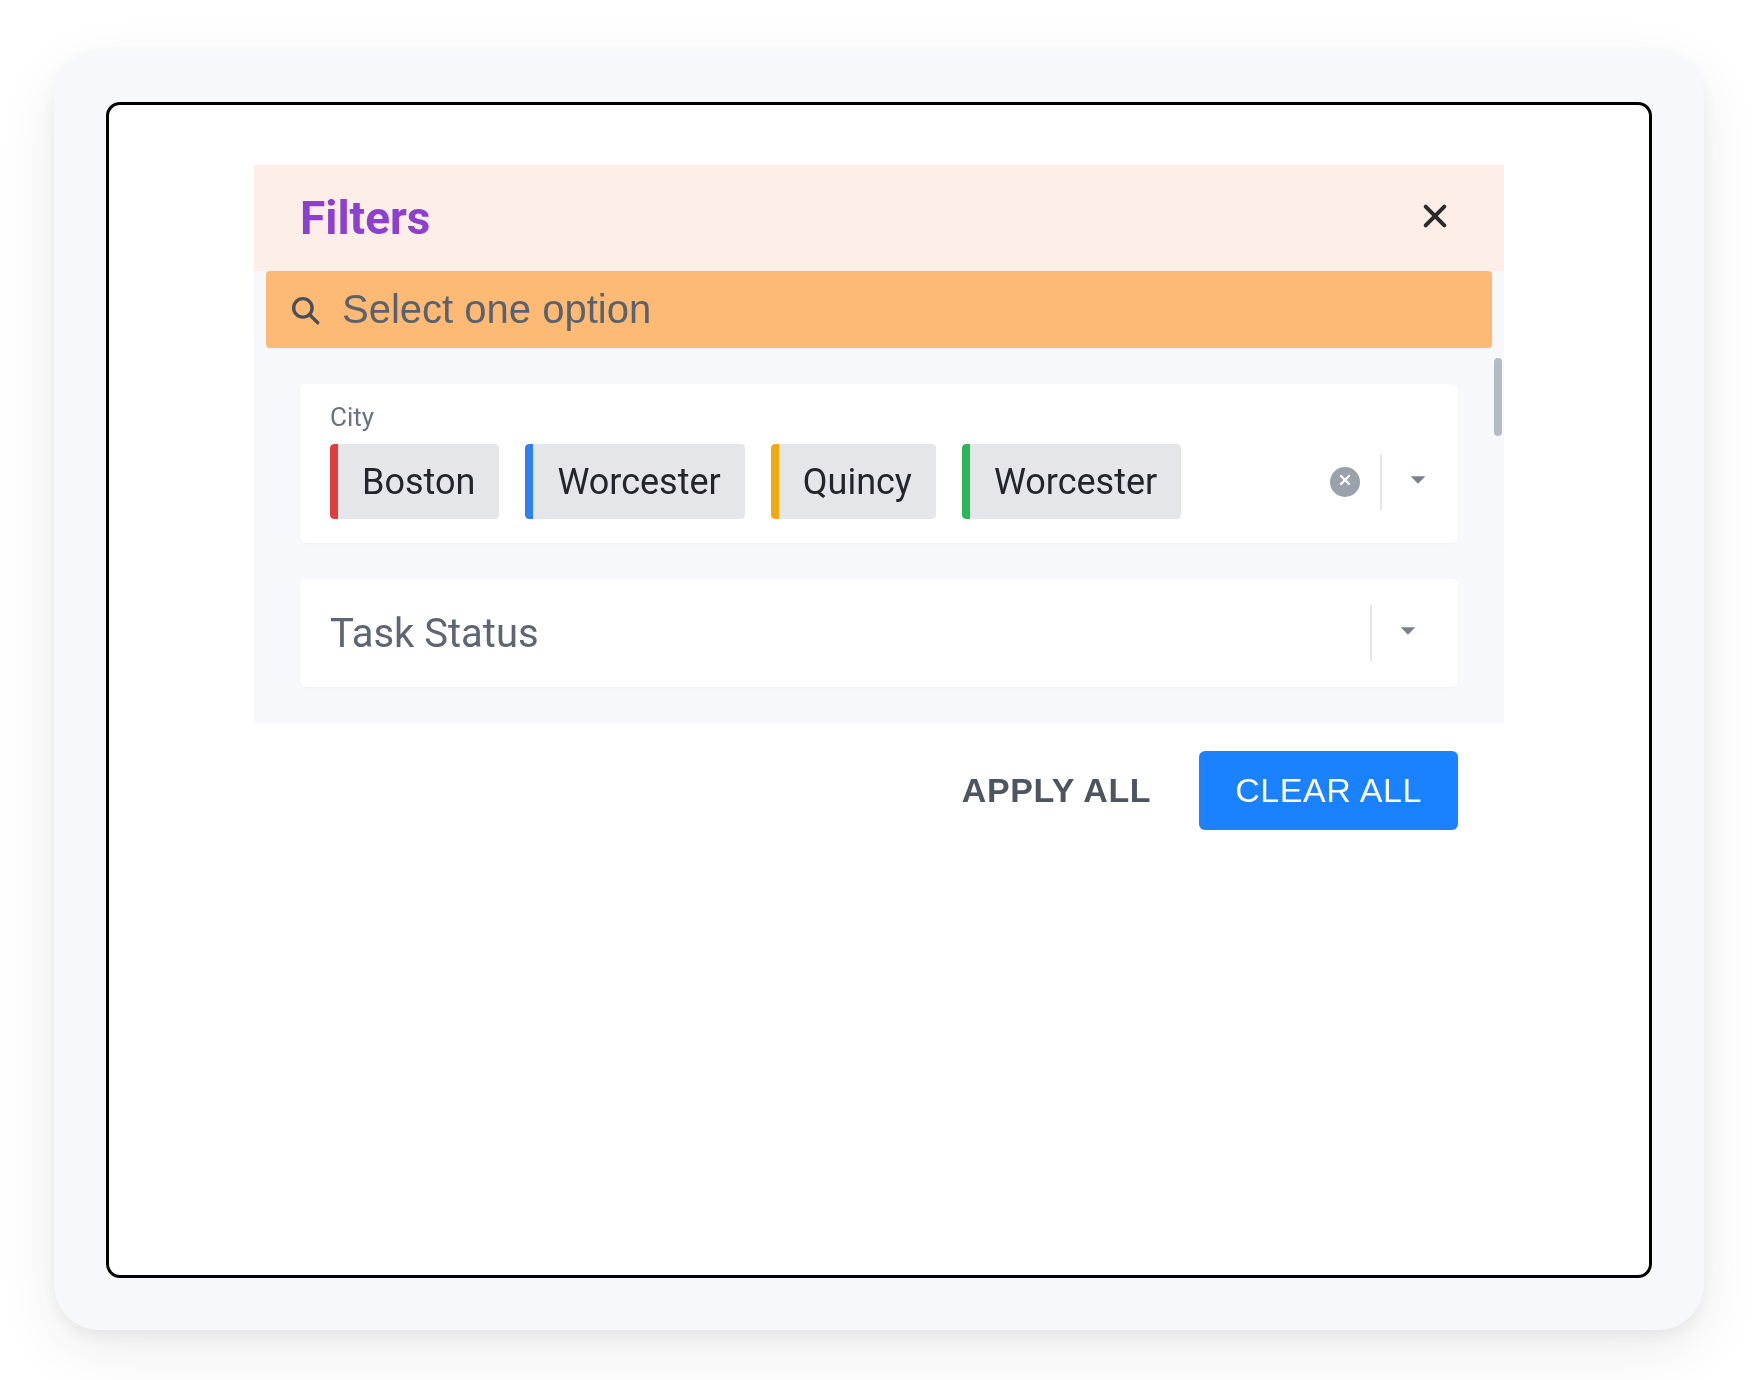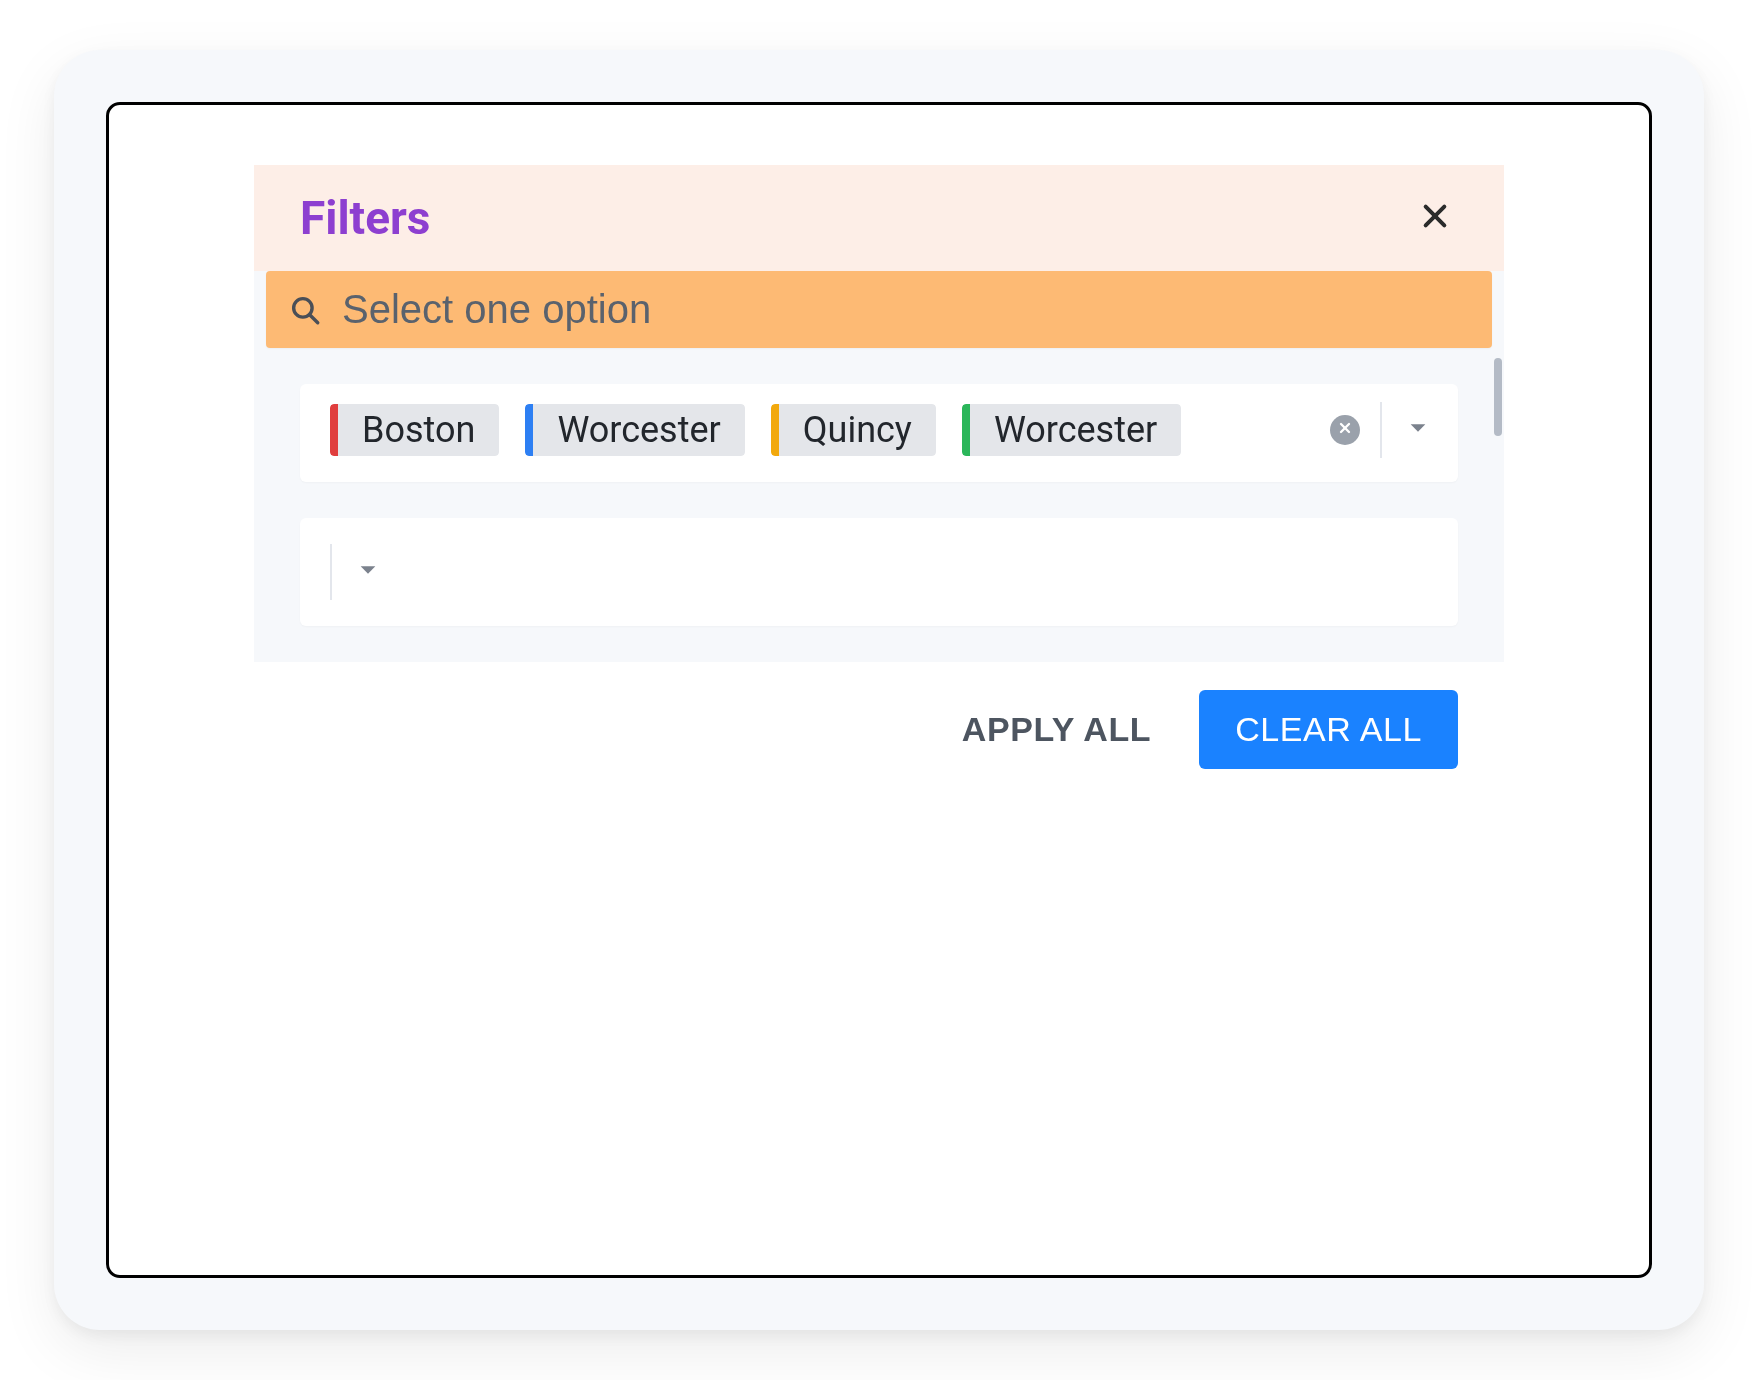--- a/index.html
+++ b/index.html
@@ -140,21 +140,21 @@
   }
   .chips {
     display: flex;
     gap: 26px;
     flex: 1;
     flex-wrap: wrap;
   }
   .chip {
     display: flex;
     align-items: stretch;
-    height: 52px;
+    height: 75px;
     border-radius: 4px;
     overflow: hidden;
   }
   .chip-bar {
     width: 8px;
     border-radius: 4px 0 0 4px;
   }
   .chip-body {
     background: #e4e6ea;
     color: #22262c;
@@ -257,20 +257,21 @@
             </svg>
           </span>
           <input class="search-input" type="text" placeholder="Select one option" style="">
         </div>
 
         <div class="scroll-area">
           <div class="scroll-thumb"></div>
 
 
           <div class="field-card city-card">
+            <div class="city-label">City</div>
             <div class="city-row">
               <div class="chips">
                 <div class="chip">
                   <div class="chip-bar" style="background:#e03e3e"></div>
                   <div class="chip-body">Boston</div>
                 </div>
                 <div class="chip">
                   <div class="chip-bar" style="background:#2d7ff3"></div>
                   <div class="chip-body">Worcester</div>
                 </div>
@@ -298,20 +299,21 @@
                     <svg viewBox="0 0 24 24" fill="currentColor">
                         <path d="M4 8 L12 16 L20 8 Z"></path>
                       </svg>
                   </span>
                 </div>
               </div>
             </div>
           </div>
 
           <div class="field-card row">
+            <div class="field-label-lg">Task Status</div>
             <div class="field-actions">
               <div class="vdiv"></div>
               <div class="chevron-btn">
                 <span>
                   <svg viewBox="0 0 24 24" fill="currentColor">
                       <path d="M4 8 L12 16 L20 8 Z"></path>
                     </svg>
                 </span>
               </div>
             </div>

